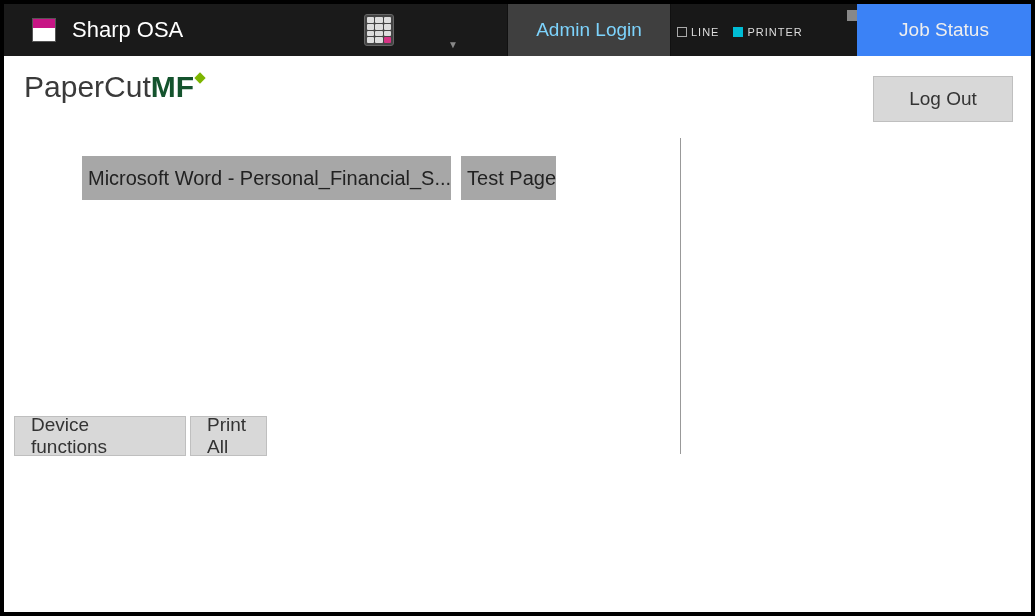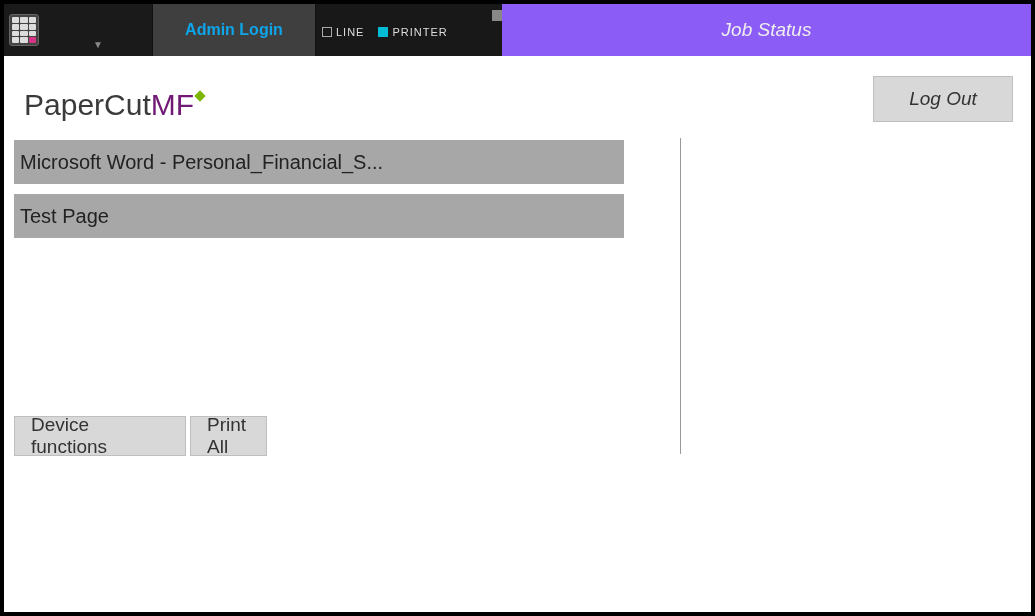--- a/index.html
+++ b/index.html
@@ -49,21 +49,21 @@
   .key.c { background: #d63384; }
   .drop-arrow {
     display:flex; align-items:flex-end; justify-content:center;
     width: 108px; padding-bottom:6px;
     color:#888; font-size:10px;
   }
   .admin-login {
     width: 164px;
     background: #3f3f3f;
     display:flex; align-items:center; justify-content:center;
-    font-size: 16px; font-weight: 700; color: #0ea5e9;
+    font-size: 19px; font-weight: 400; color: #7dd3fc;
     border-left:1px solid #111; border-right:1px solid #111;
     cursor: pointer;
   }
   .status-panel {
     width: 186px;
     background: #181818;
     display:flex; flex-direction:row;
     padding: 4px 6px 0 6px;
   }
   .status-row { display:flex; gap:14px; font-size:11px; letter-spacing:1px; color:#ddd; }
@@ -72,59 +72,59 @@
   .sq.on { background:#00bcd4; border-color:#00bcd4; }
   .status-glyphs { display:flex; gap:6px; margin-top:2px; padding-left:44px; }
   .glyph1 { width:16px; height:11px; background:#888; }
   .glyph2 {
     width:14px; height:12px;
     background: repeating-linear-gradient(#999,#999 2px,#333 2px,#333 4px);
   }
   .sp-arrow { color:#888; font-size:10px; align-self:flex-end; margin-left:2px; }
   .job-status {
     flex:1;
-    background: #8b5cf6;
+    background: #3b82f6;
     display:flex; align-items:center; justify-content:center;
     font-size: 19px; font-weight: 300; color:#eee;
     cursor: pointer;
-    font-style: italic;
   }
 
   .content {
     width:100%;
     height: calc(100% - 52px);
     position: relative;
     display:flex;
   }
   .left-col {
     width: 676px;
     padding: 14px 10px 10px 10px;
     position: relative;
   }
   .brand-row {
-    display:flex; align-items:center;
+    display:flex; align-items:flex-start;
     height: 70px;
   }
   .brand {
     font-size: 30px; font-weight: 300; color:#3a3a3a;
     display:flex; align-items:flex-end;
     margin-left: 10px;
   }
-  .brand .mf { color:#701a75; font-weight:400; }
+  .brand .mf { color:#14532d; font-weight:700; }
   .brand .leaf {
     width: 8px; height: 8px; background:#7db500;
     transform: rotate(45deg); margin-bottom:18px; margin-left:2px;
     position:relative; top:-4px;
   }
   .page-title {
     font-size: 34px; font-weight:300; color:#444;
     position:absolute; left:400px; top:14px;
   }
   .jobs {
-    display:flex; flex-direction:column; gap:10px;
+    margin-top: 16px;
+    display:flex; flex-direction:row; gap:10px;
     padding-right: 46px;
     justify-content: center;
   }
   .job {
     height: 44px;
     background: #a7a7a7;
     display:flex; align-items:center;
     padding-left: 6px;
     font-size: 20px; color:#222; font-weight:300;
     cursor: pointer;
@@ -157,28 +157,31 @@
     position:relative;
   }
   .logout {
     position:absolute;
     right: 18px; top: 20px;
     width: 140px; height: 46px;
     background:#d8d8d8; border:1px solid #bfbfbf;
     display:flex; align-items:center; justify-content:center;
     font-size: 19px; color:#333; font-weight:300;
     cursor: pointer;
-    font-style: italic;
   }
 </style>
 </head>
 <body>
 
 <div class="frame">
   <div class="topbar">
+    <div class="topbar-left">
+      <div class="osa-logo"></div>
+      <div class="osa-title">Sharp OSA</div>
+    </div>
     <div class="keypad-btn">
       <div class="keypad">
         <div class="key"></div>
           <div class="key"></div>
           <div class="key"></div>
         <div class="key"></div>
           <div class="key"></div>
           <div class="key"></div>
         <div class="key"></div>
           <div class="key"></div>

